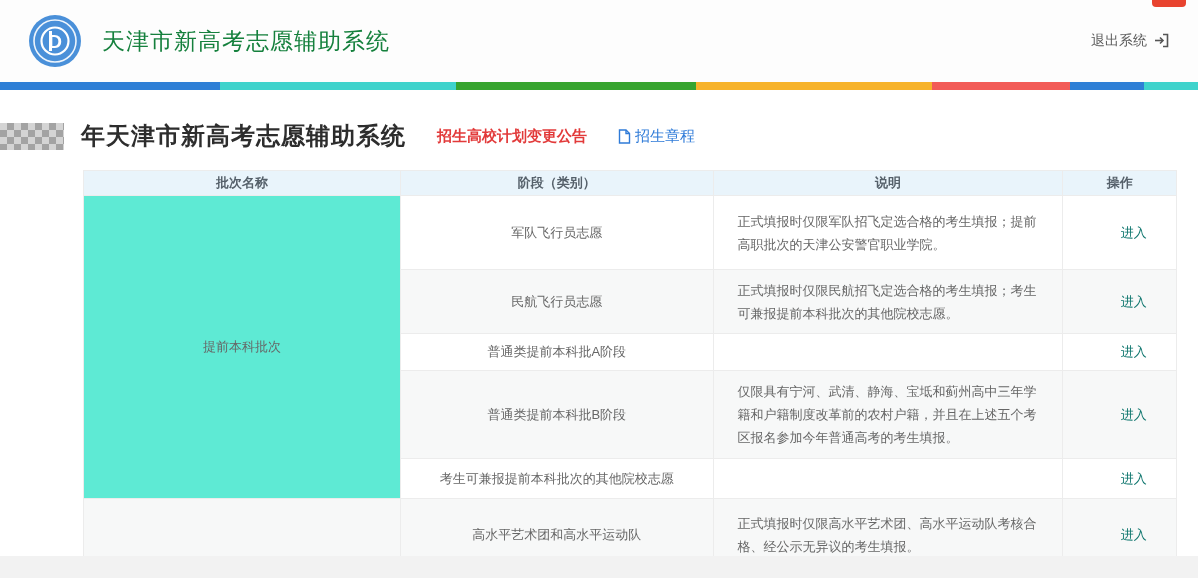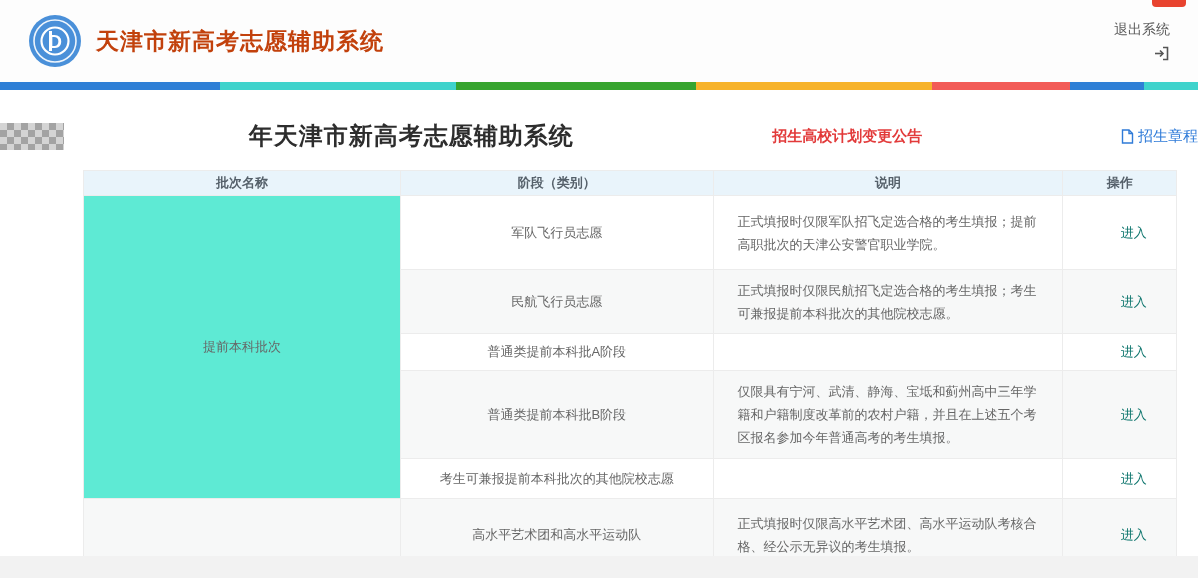--- a/index.html
+++ b/index.html
@@ -2,35 +2,35 @@
 <html><head>
 <meta charset="utf-8">
 <style>
   * { margin:0; padding:0; box-sizing:border-box; }
   html,body { width:1198px; height:578px; overflow:hidden; background:#fff;
     font-family:"Liberation Sans","DejaVu Sans",sans-serif; }
 
   
   .topbar { position:relative; height:82px; background:#fdfdfd; display:flex; align-items:center; padding:0 28px; }
   .logo { width:54px; height:54px; flex:0 0 auto; }
-  .brand { margin-left:14px; font-size:23px; font-weight:bold; color:#c2410c; letter-spacing:1px; }
-  .topbar-right { margin-left:auto; display:flex; align-items:flex-end; gap:6px; cursor:pointer;flex-direction:column; }
+  .brand { margin-left:20px; font-size:23px; font-weight:normal; color:#15803d; letter-spacing:1px; }
+  .topbar-right { margin-left:auto; display:flex; align-items:flex-start; gap:6px; cursor:pointer; }
   .logout-label { font-size:14px; color:#5a5a5a; }
   .badge-top { position:absolute; top:0; right:12px; width:34px; height:7px; background:#e8432f; border-radius:0 0 4px 4px; }
 
   
   .stripe { display:flex; height:8px; width:100%; }
   .stripe div { height:100%; }
   .seg0{width:18.4%}.seg1{width:19.7%}.seg2{width:20%}.seg3{width:19.7%}
   .seg4{width:11.5%}.seg5{width:6.2%}.seg6{width:4.5%}
 
   
   .viewport { height:466px; overflow:hidden; background:#fff; }
 
-  .title-row { margin-top:28px; display:flex; align-items:center; justify-content:space-between; gap:12px; height:36px; }
+  .title-row { margin-top:28px; display:flex; align-items:center; justify-content:flex-start; gap:31px; height:36px; }
   .mosaic { width:64px; height:27px; background-color:#d4d4d4;
     background-image:
       linear-gradient(45deg,#a3a3a3 25%,transparent 25%,transparent 75%,#a3a3a3 75%),
       linear-gradient(45deg,#a3a3a3 25%,transparent 25%,transparent 75%,#a3a3a3 75%);
     background-size:14px 14px; background-position:0 0,7px 7px; }
   .page-title { font-size:24px; font-weight:bold; color:#2d2d2d; margin-left:-14px; letter-spacing:1px; }
   .notice-link { font-size:15px; font-weight:bold; color:#e23a3a; cursor:pointer; }
   .charter-link { display:flex; align-items:center; gap:4px; font-size:15px; color:#2f7bd8; cursor:pointer; }
 
   

